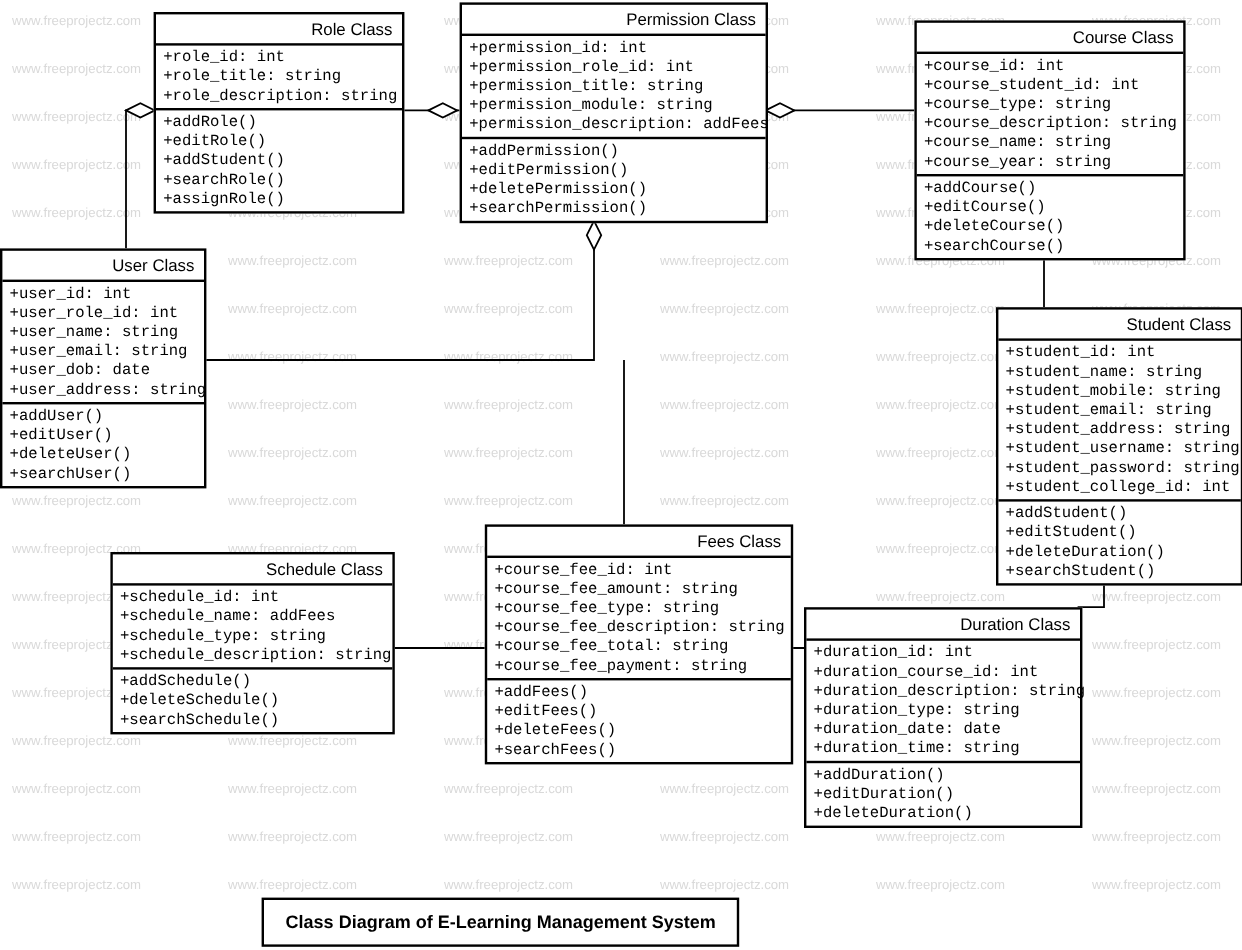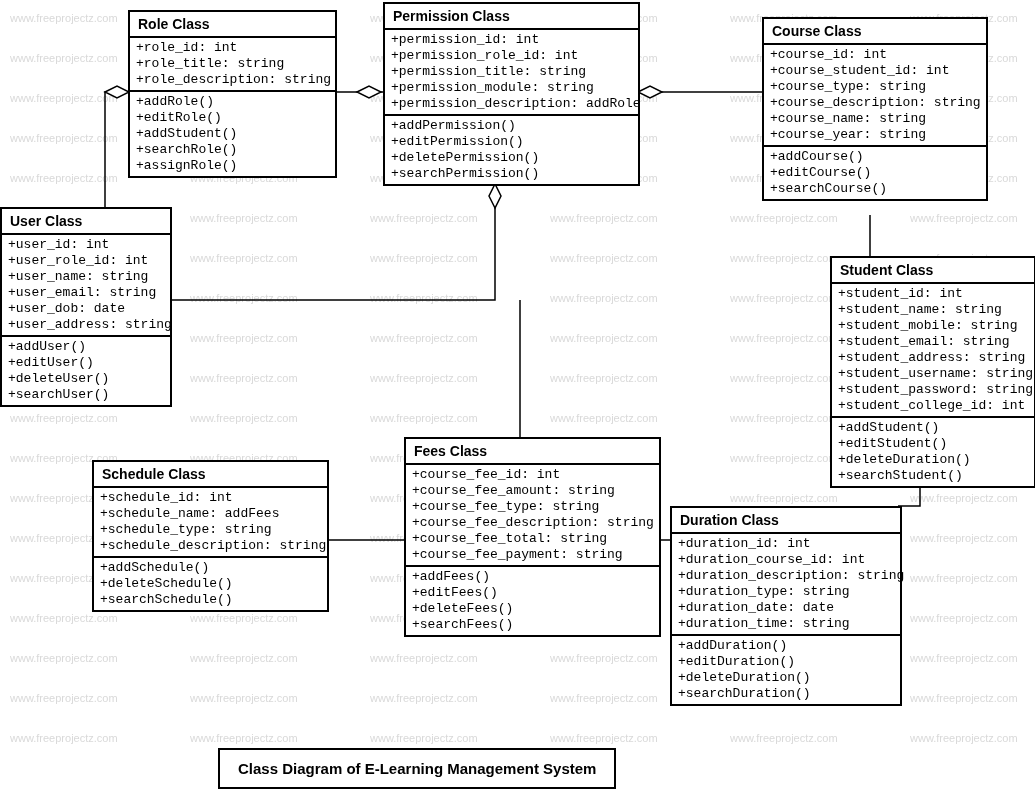--- a/index.html
+++ b/index.html
@@ -20,22 +20,22 @@
     font-family: Arial, sans-serif;
     pointer-events: none;
     white-space: nowrap;
   }
   .uml-class {
     position: absolute;
     border: 2px solid #000;
     background: #fff;
   }
   .uml-class .title {
-    font-weight: bold;
-    text-align: left;
+    font-weight: normal;
+    text-align: right;
     padding: 4px 8px;
     font-size: 14px;
     border-bottom: 2px solid #000;
   }
   .uml-class .section {
     border-bottom: 2px solid #000;
     padding: 2px 6px;
     font-family: "Courier New", monospace;
     font-size: 13px;
     line-height: 16px;
@@ -216,21 +216,21 @@
     </div>
 </div>
 
 <div class="uml-class" style="left:383px; top:2px; width:253px;">
   <div class="title">Permission Class</div>
   <div class="section">
       <div>+permission_id: int</div>
       <div>+permission_role_id: int</div>
       <div>+permission_title: string</div>
       <div>+permission_module: string</div>
-      <div>+permission_description: addRole</div>
+      <div>+permission_description: addFees</div>
     </div>
   <div class="section">
       <div>+addPermission()</div>
       <div>+editPermission()</div>
       <div>+deletePermission()</div>
       <div>+searchPermission()</div>
     </div>
 </div>
 
 <div class="uml-class" style="left:762px; top:17px; width:222px;">
@@ -239,20 +239,21 @@
       <div>+course_id: int</div>
       <div>+course_student_id: int</div>
       <div>+course_type: string</div>
       <div>+course_description: string</div>
       <div>+course_name: string</div>
       <div>+course_year: string</div>
     </div>
   <div class="section">
       <div>+addCourse()</div>
       <div>+editCourse()</div>
+      <div>+deleteCourse()</div>
       <div>+searchCourse()</div>
     </div>
 </div>
 
 <div class="uml-class" style="left:0px; top:207px; width:168px;">
   <div class="title">User Class</div>
   <div class="section">
       <div>+user_id: int</div>
       <div>+user_role_id: int</div>
       <div>+user_name: string</div>
@@ -328,17 +329,16 @@
       <div>+duration_course_id: int</div>
       <div>+duration_description: string</div>
       <div>+duration_type: string</div>
       <div>+duration_date: date</div>
       <div>+duration_time: string</div>
     </div>
   <div class="section">
       <div>+addDuration()</div>
       <div>+editDuration()</div>
       <div>+deleteDuration()</div>
-      <div>+searchDuration()</div>
     </div>
 </div>
 
 <div class="caption-box" style="left:218px; top:748px;">Class Diagram of E-Learning Management System</div>
 
 </body></html>

